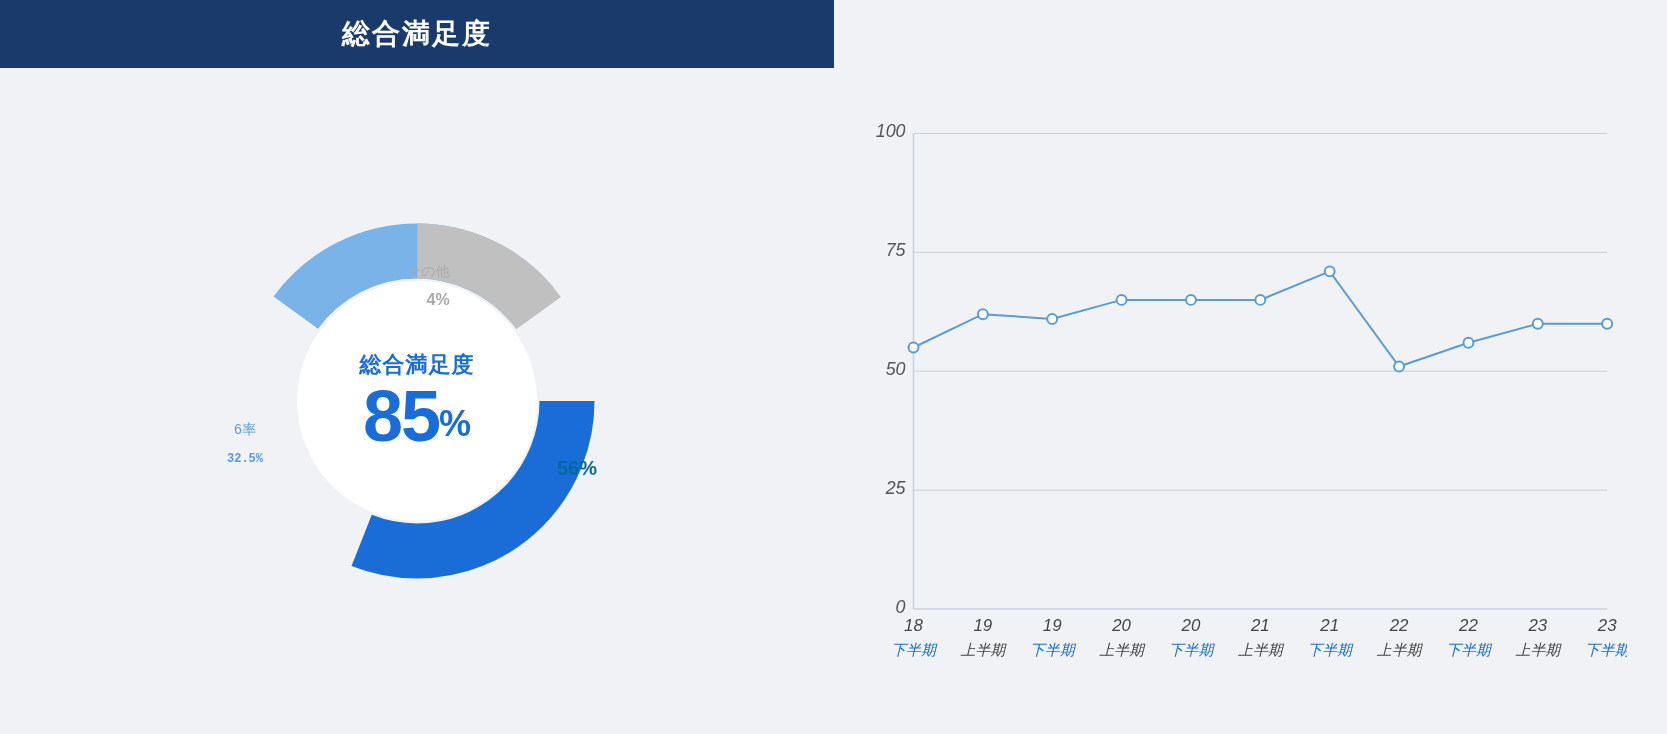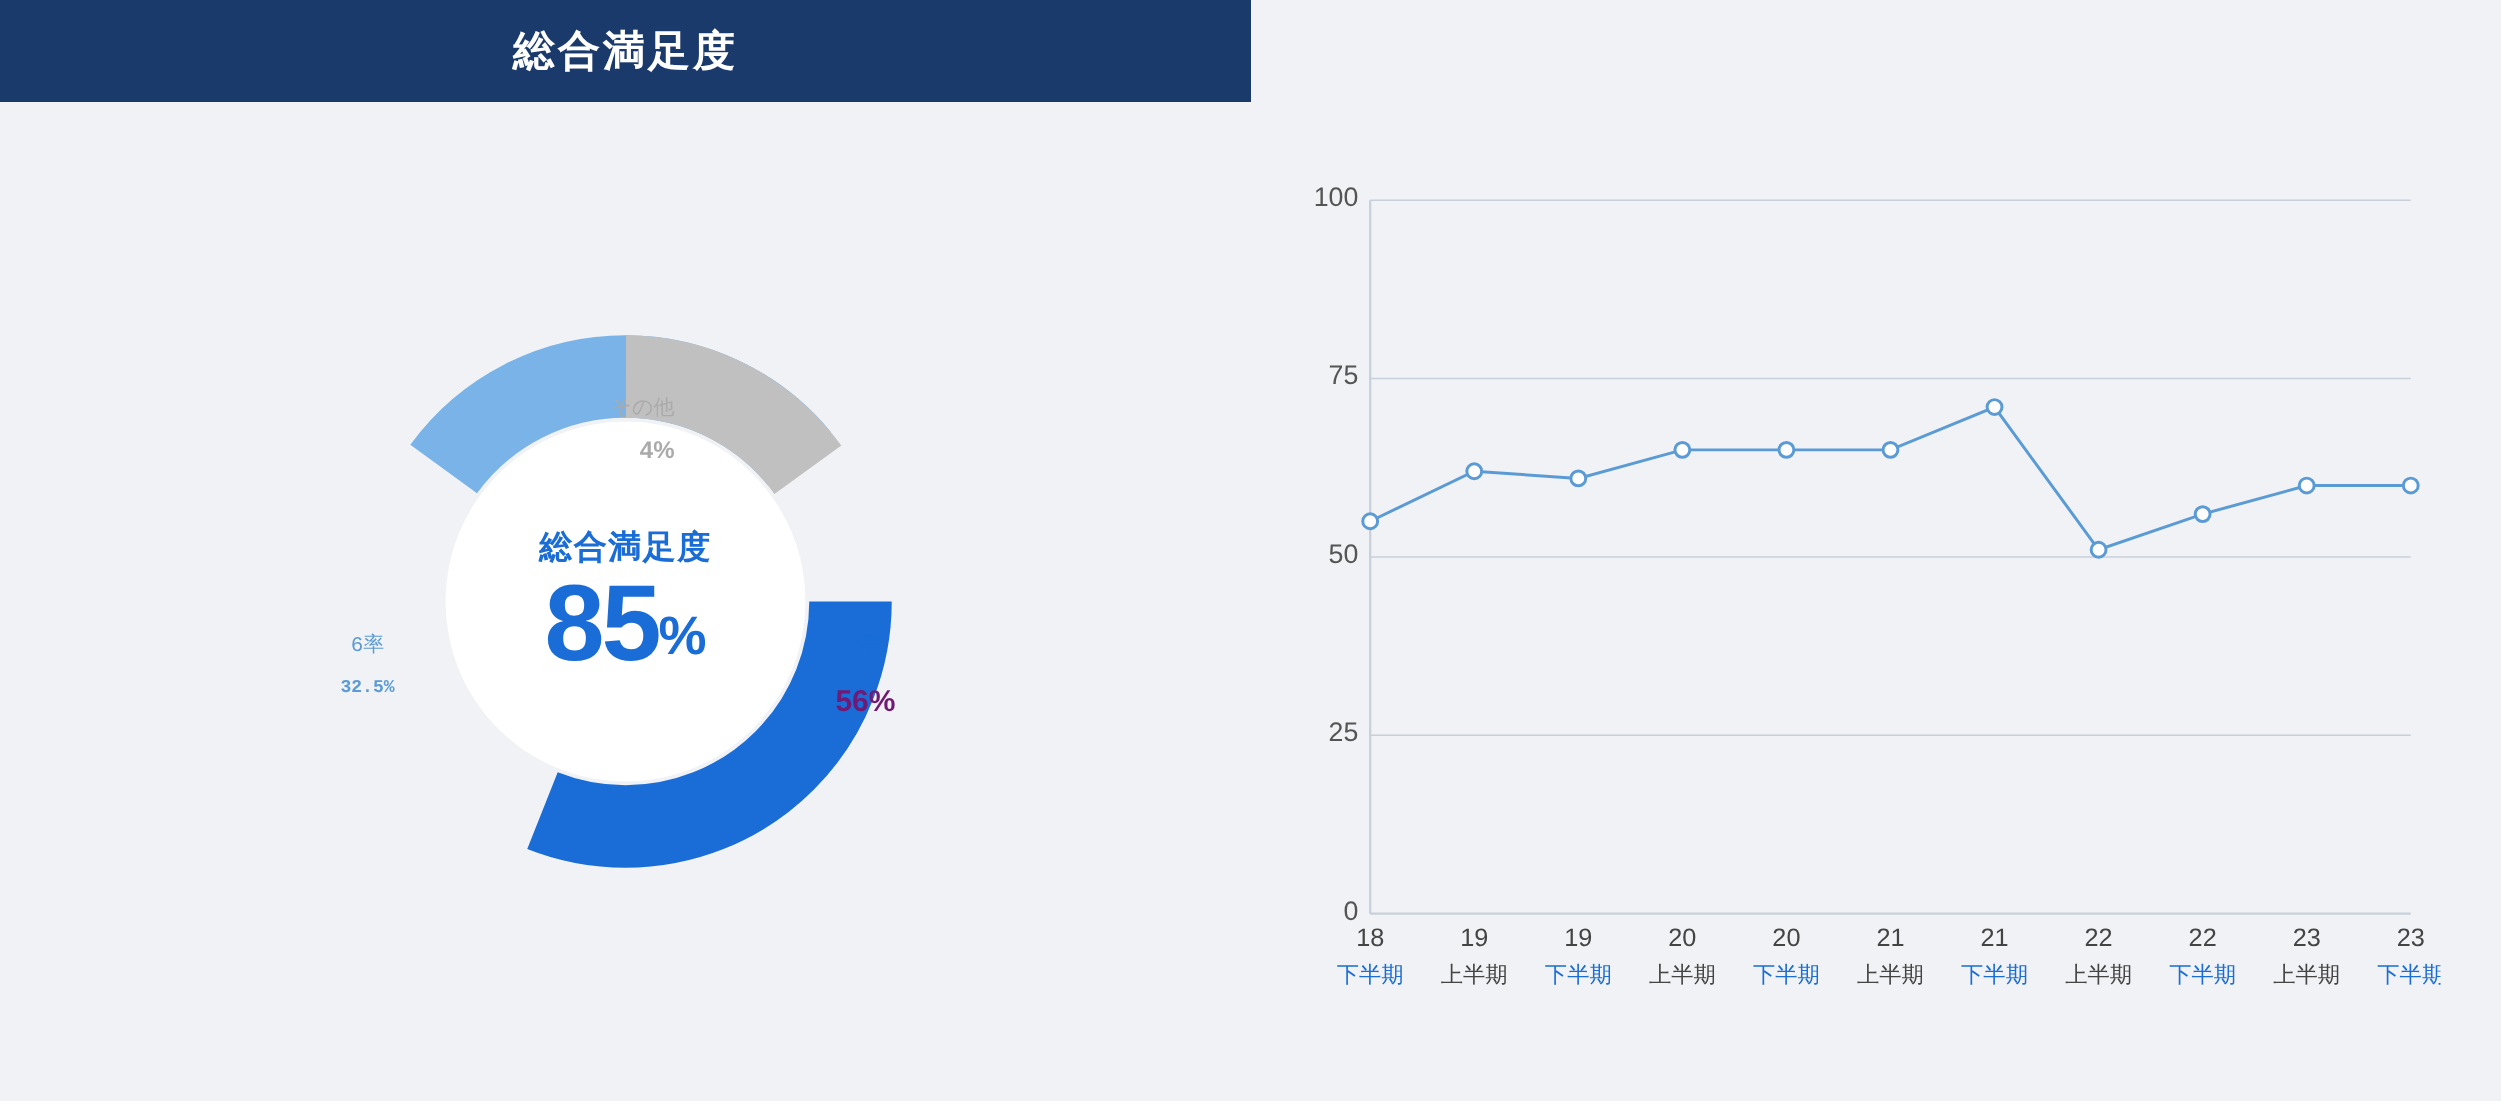--- a/index.html
+++ b/index.html
@@ -52,23 +52,24 @@
       flex: 0 0 834px;
       display: flex;
       align-items: center;
       justify-content: center;
       position: relative;
     }
 
     .right-panel {
       flex: 1;
       display: flex;
-      align-items: flex-start;
+      align-items: center;
       justify-content: center;
       padding: 20px 40px 20px 20px;
+      font-style: italic;
     }
 
     
     .donut-wrapper {
       position: relative;
       width: 420px;
       height: 420px;
       display: flex;
       align-items: center;
       justify-content: center;
@@ -153,21 +154,21 @@
       right: 30px;
       top: 50%;
       transform: translateY(20px);
       text-align: center;
     }
     .label-right .lbl-title {
       color: #1a6dd6;
       font-size: 14px;
     }
     .label-right .lbl-value {
-      color: #701a75;
+      color: #0369a1;
       font-size: 40px;
       font-weight: bold;
     }
     .label-right .lbl-value span {
       font-size: 20px;
     }
 
     
     .line-chart-container {
       width: 100%;

